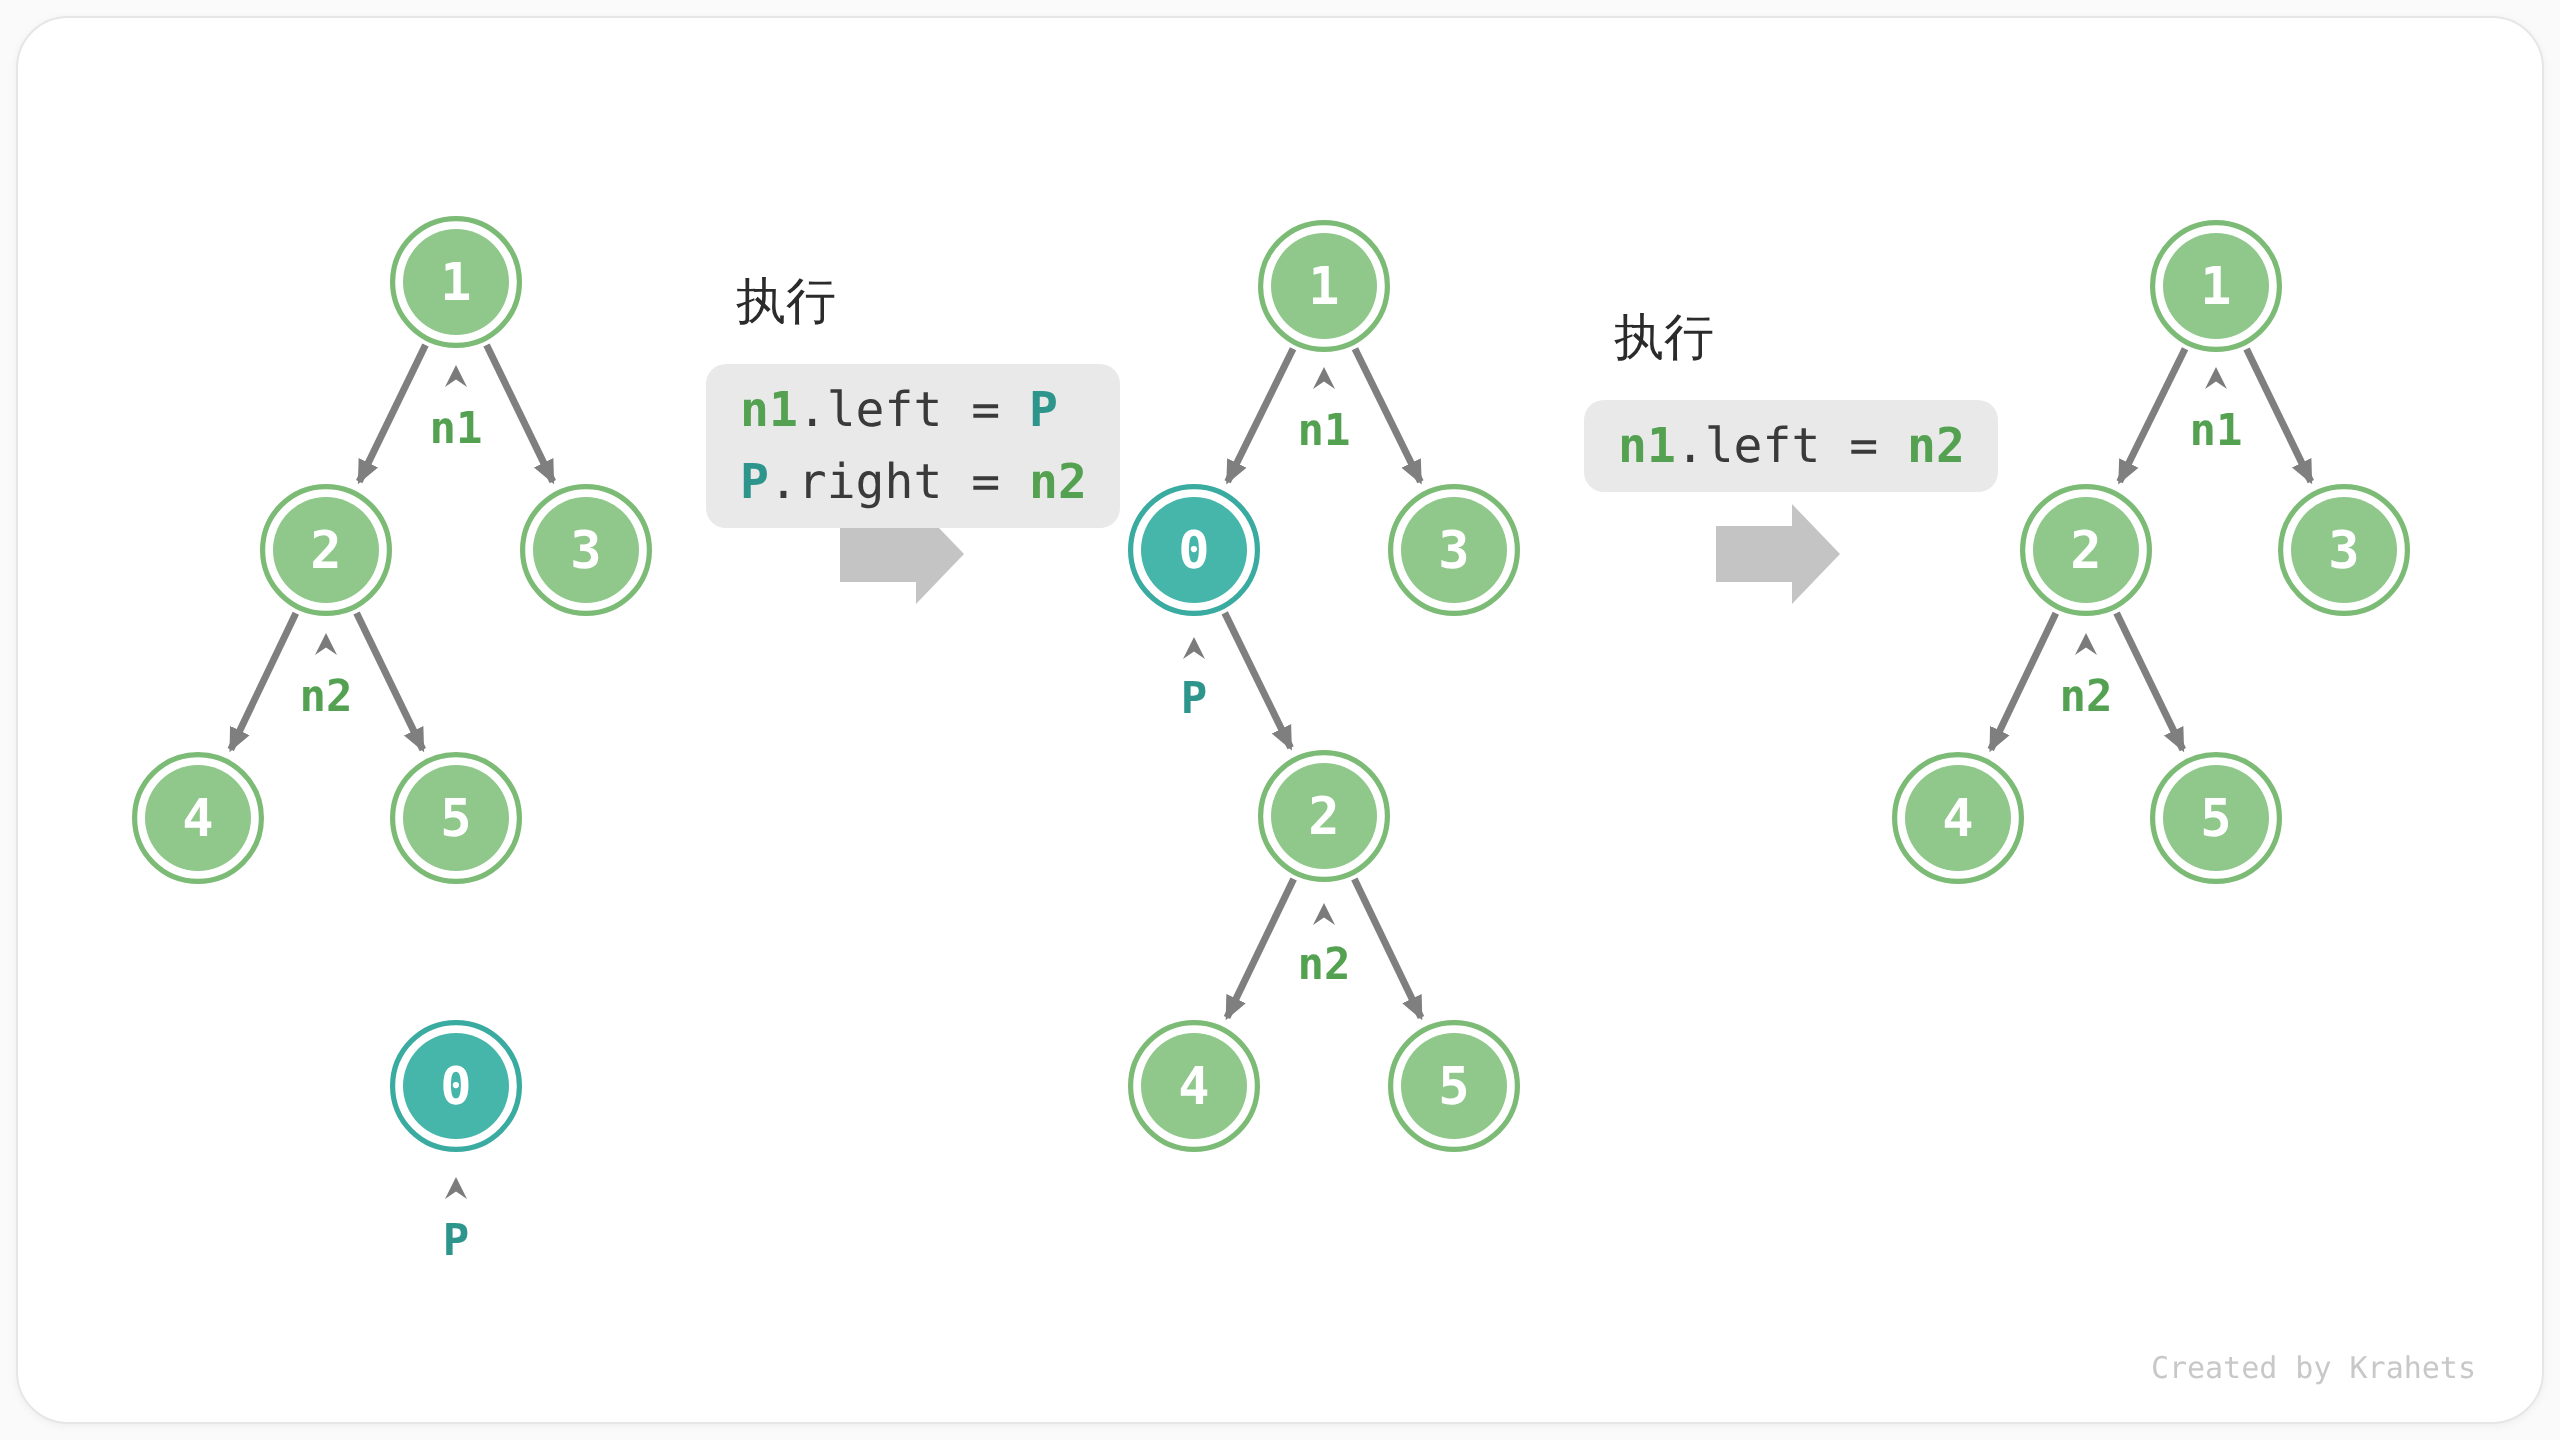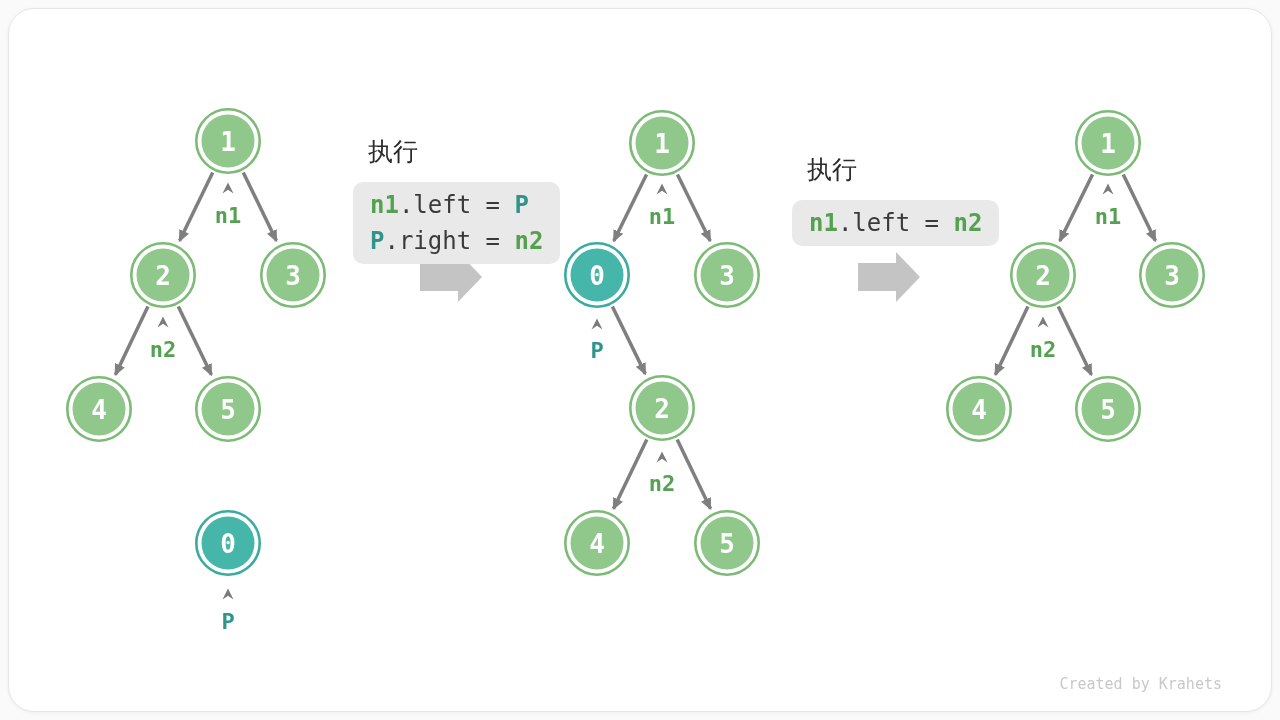--- a/index.html
+++ b/index.html
@@ -43,21 +43,21 @@
     padding: 5px 17px;
     font-family: "DejaVu Sans Mono", monospace;
     font-size: 24px;
   }
   .code-line {
     line-height: 36px;
     white-space: pre;
   }
   .credit {
     position: absolute;
-    right: 58px;
+    right: 42px;
     top: 675px;
     font-family: "DejaVu Sans Mono", monospace;
     font-size: 15px;
   }
   text { user-select: none; }
 </style>
 </head>
 <body>
 
 <div class="card"></div>

